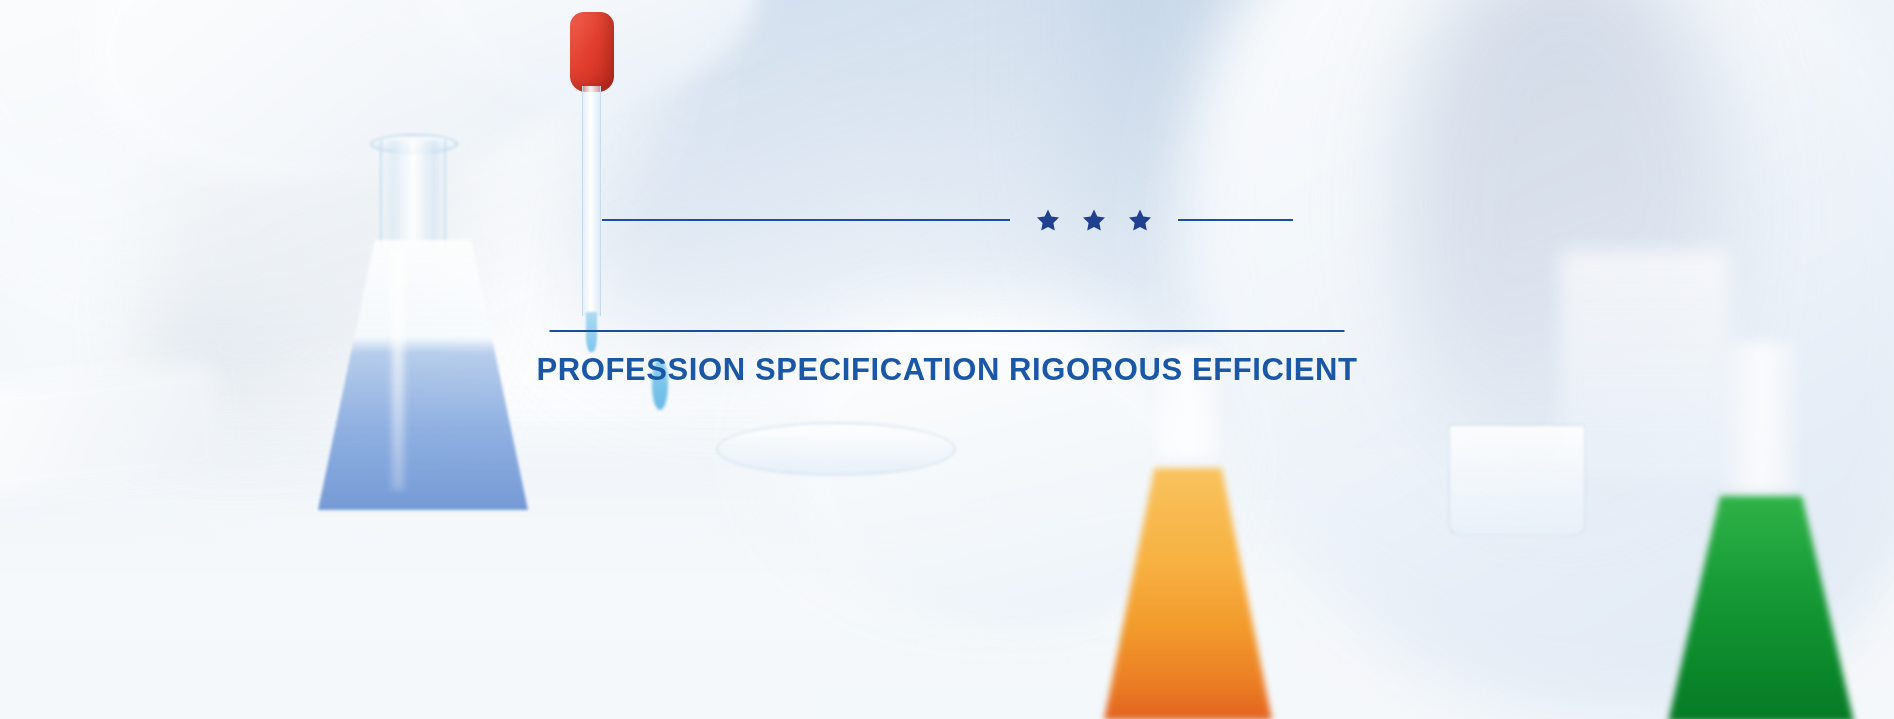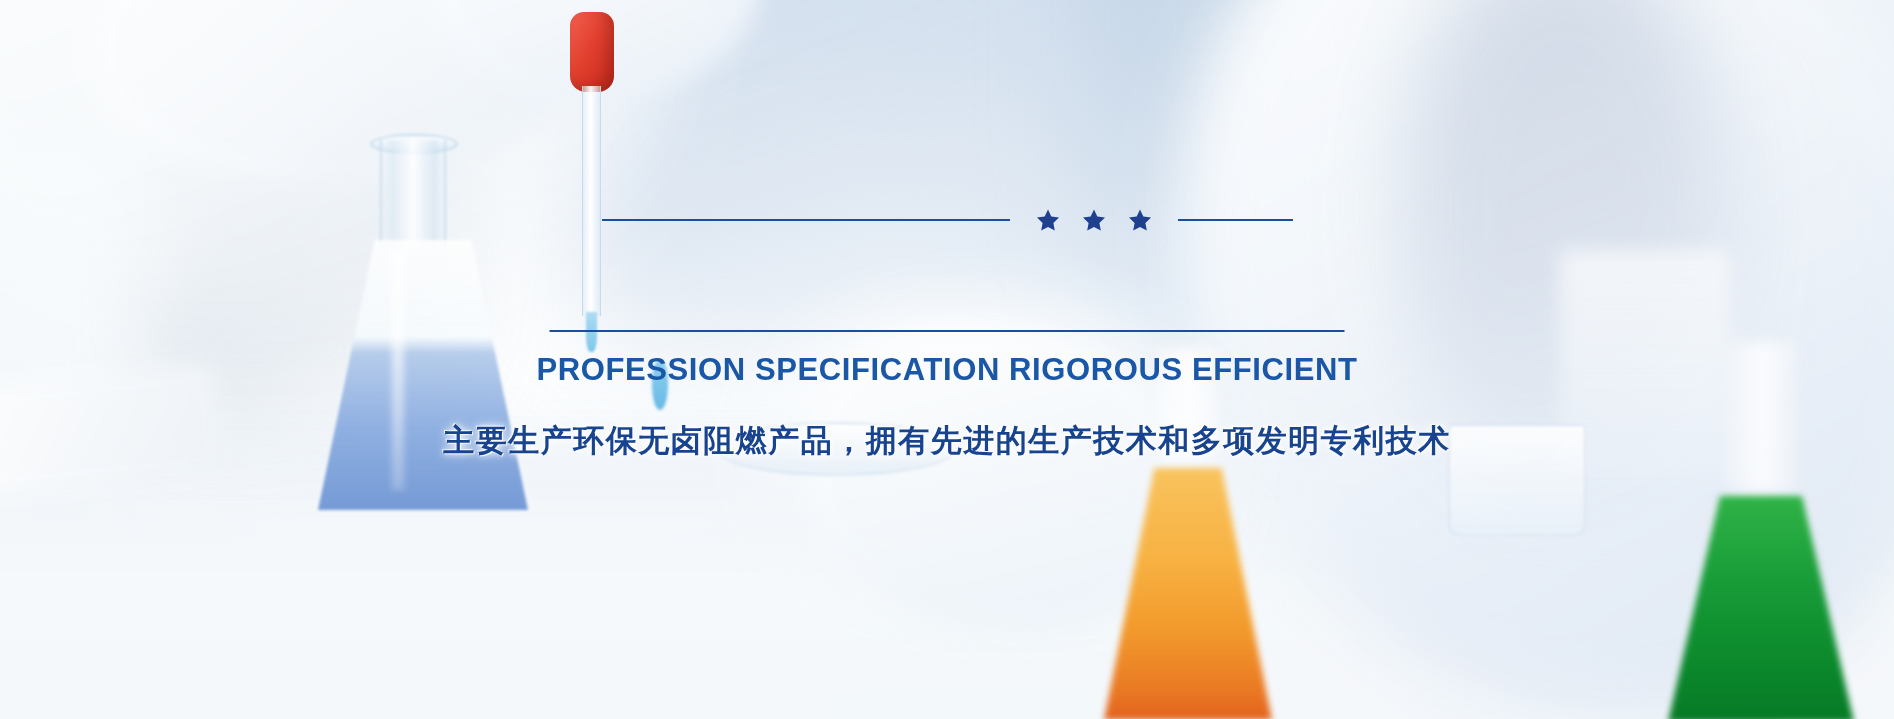--- a/index.html
+++ b/index.html
@@ -285,15 +285,14 @@
           </svg>
       </div>
       <div class="rule rule-right"></div>
     </div>
 
 
     <div class="underline"></div>
 
     <div class="subtitle">PROFESSION SPECIFICATION RIGOROUS EFFICIENT</div>
 
-    <div class="tagline">主要生产环保无卤阻燃产品，拥有先进的生产技术和多项发明专利技术</div>
   </div>
 </div>
 
 </body></html>

